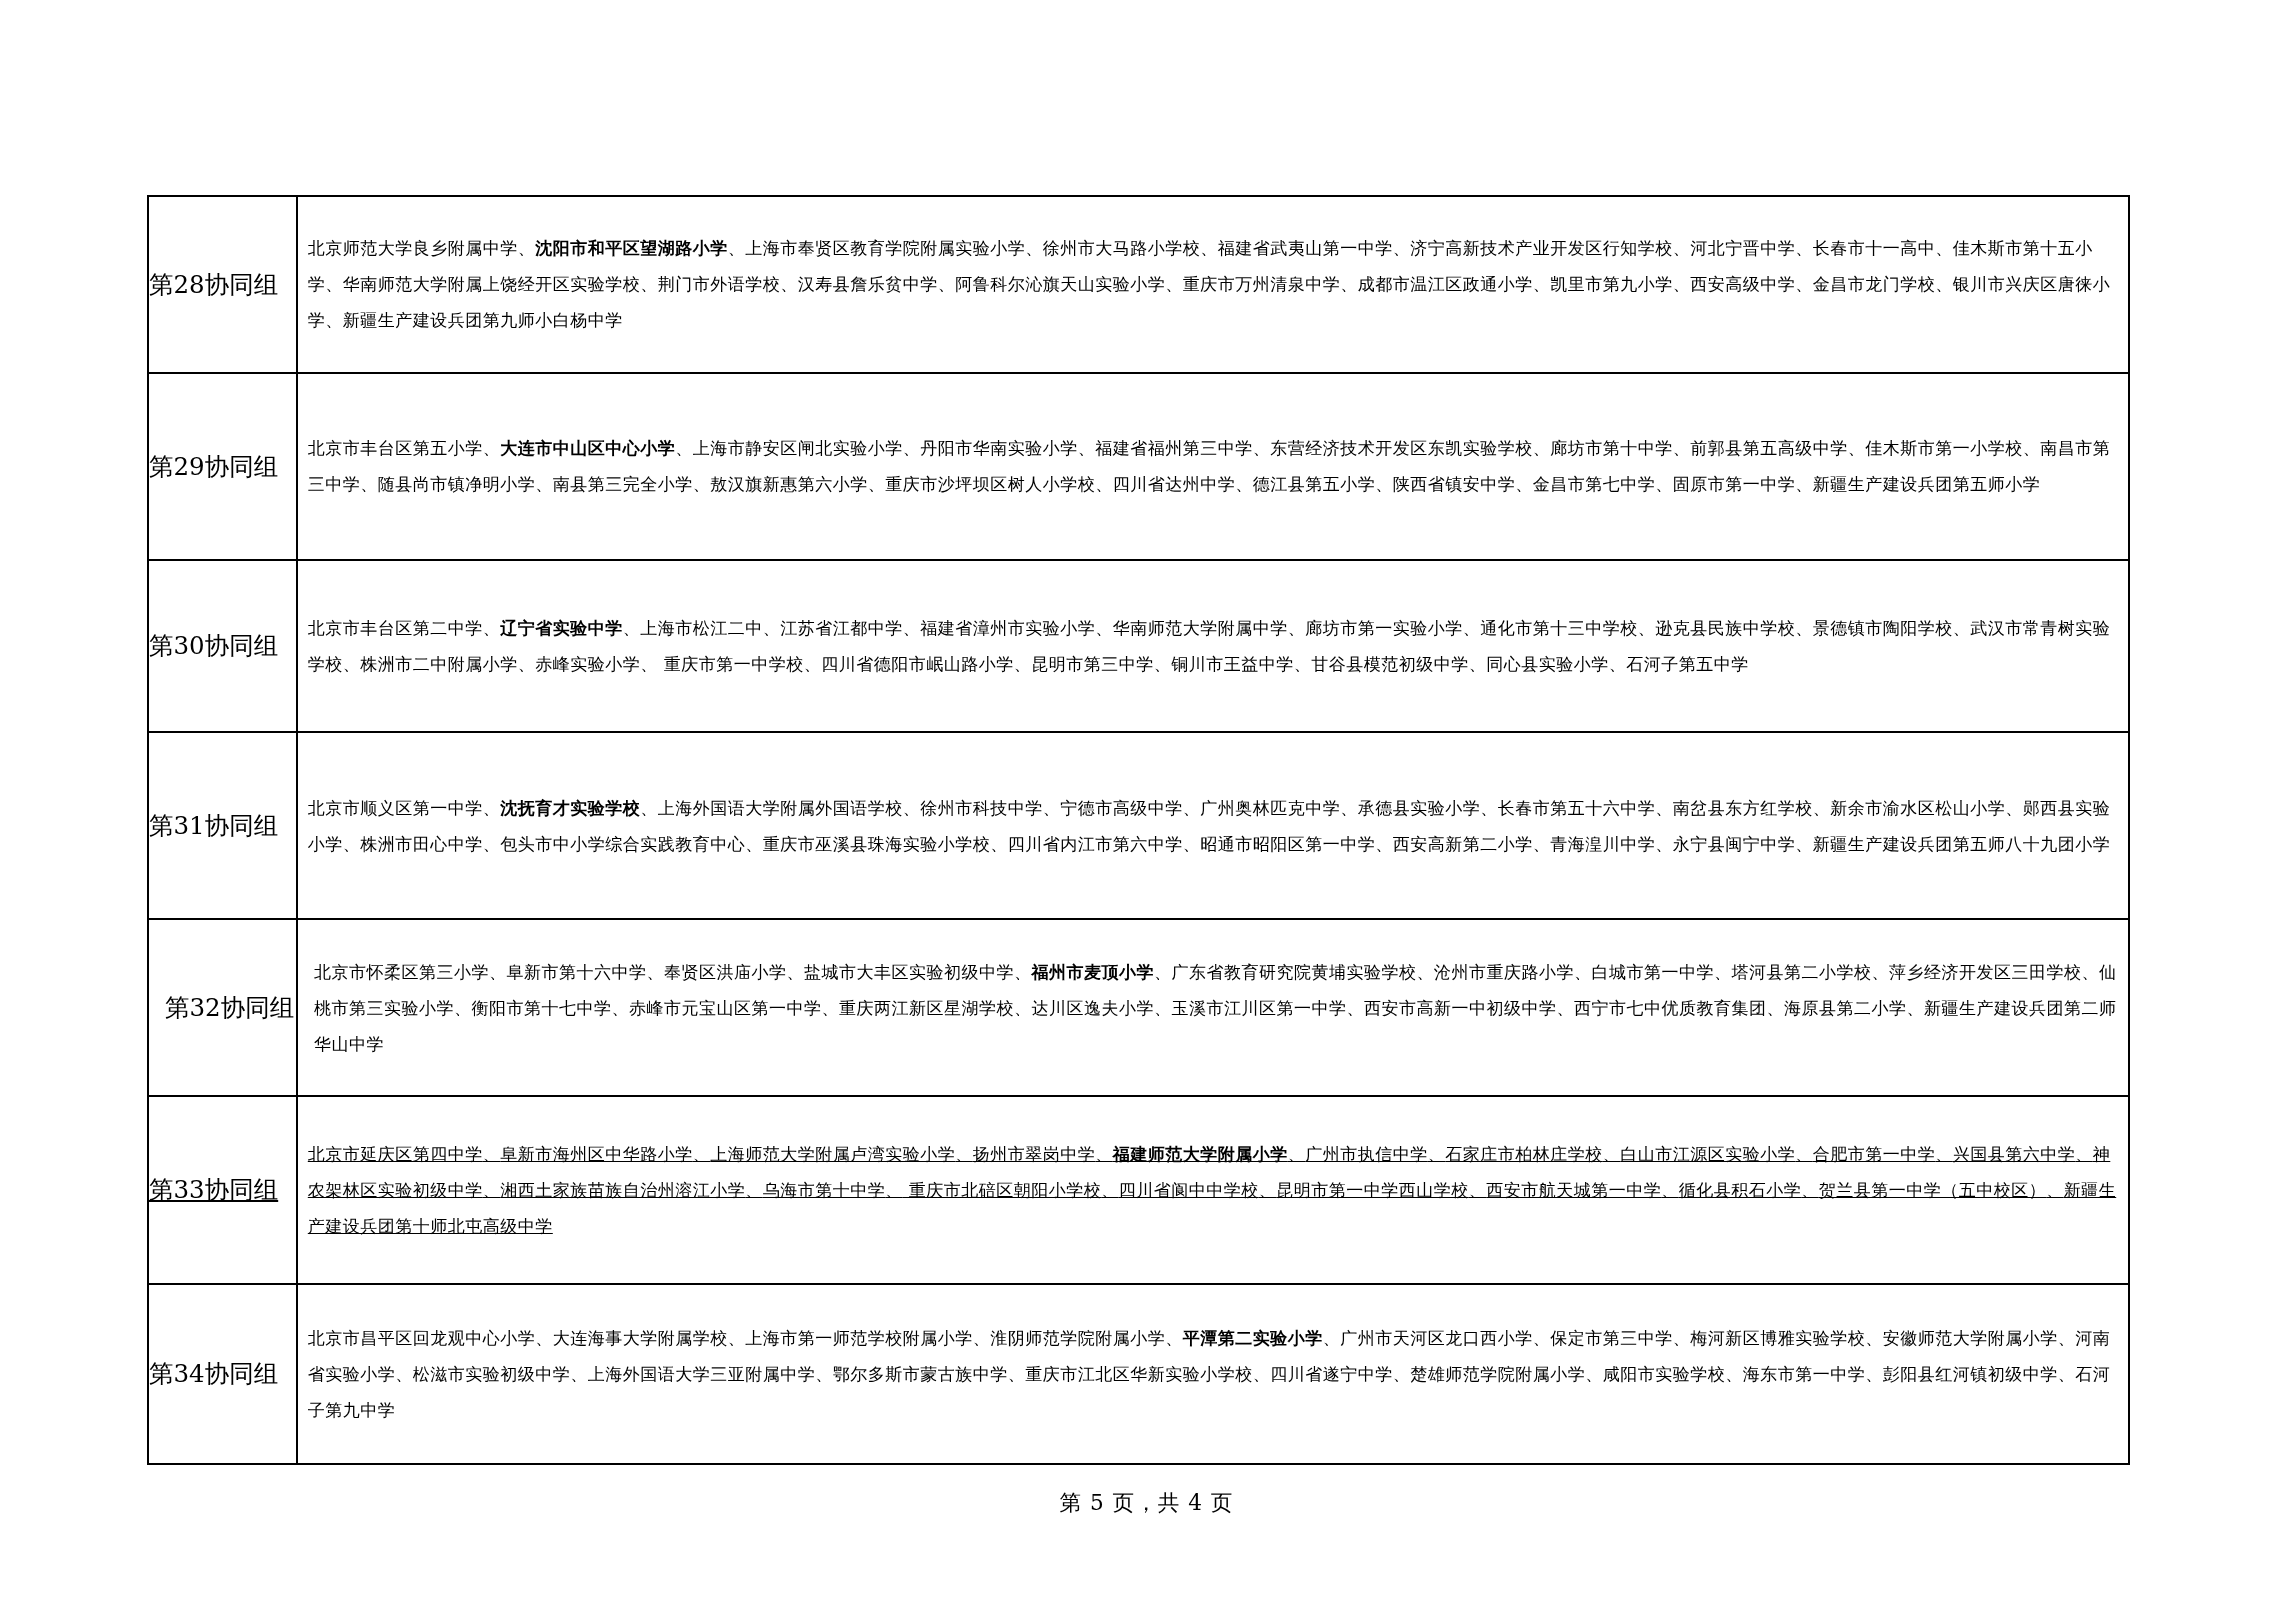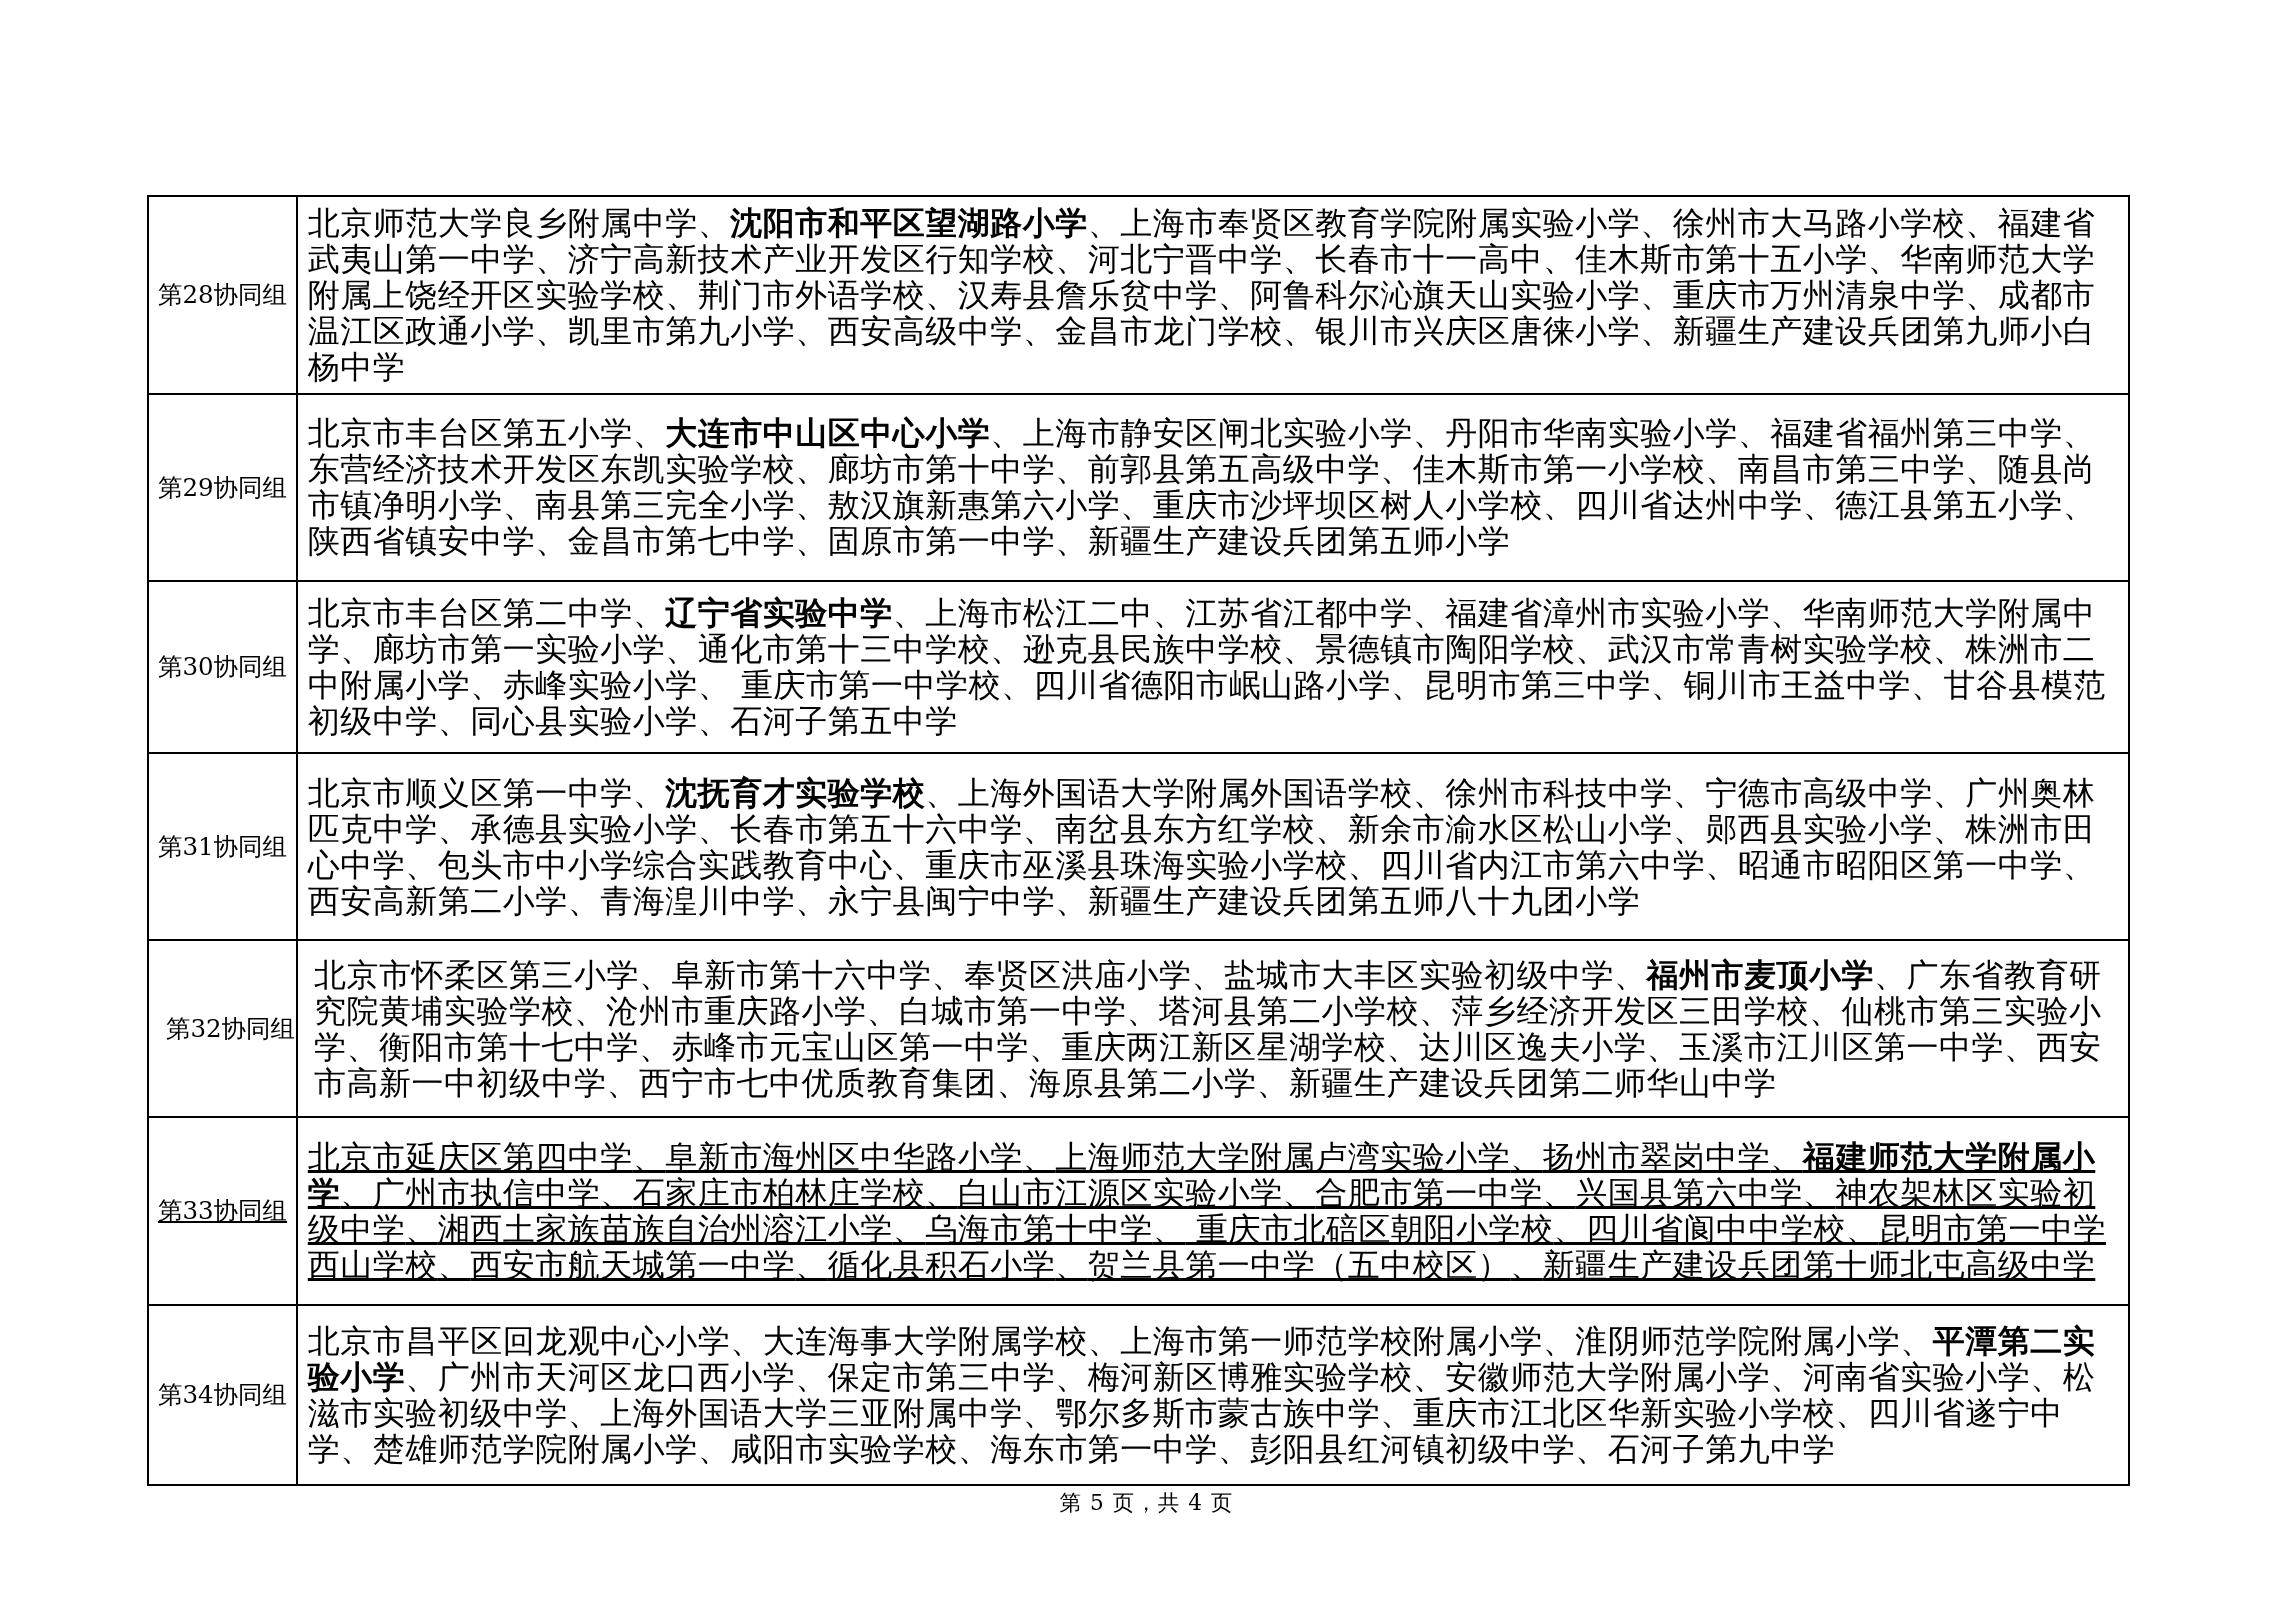--- a/index.html
+++ b/index.html
@@ -25,29 +25,28 @@
   table.group-table {
     border-collapse: collapse;
     width: 100%;
     table-layout: fixed;
   }
   table.group-table td {
     border: 2.9px solid #000000;
   }
   td.group-cell {
     width: 147px;
-    text-align: center;
     vertical-align: middle;
     font-size: 24.5px;
     padding: 0;
     white-space: nowrap;
   }
   td.schools-cell {
     vertical-align: middle;
-    font-size: 32px;
+    font-size: 17px;
     line-height: 36px;
     letter-spacing: 0.5px;
     padding: 7.8px 9.8px;
     text-align: left;
   }
   .bold { font-weight: bold; }
   
   table.group-table tr:nth-child(1) td { height: 159px; }
   table.group-table tr:nth-child(2) td { height: 170px; }
   table.group-table tr:nth-child(3) td { height: 154px; }

